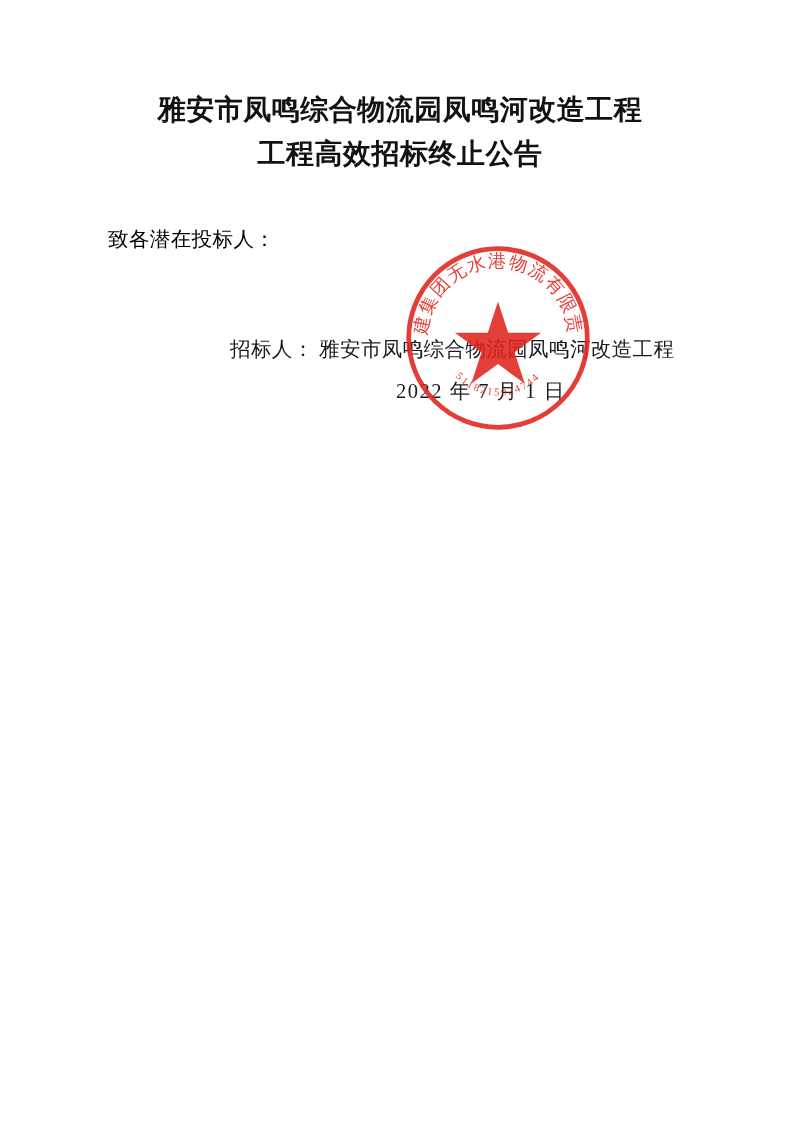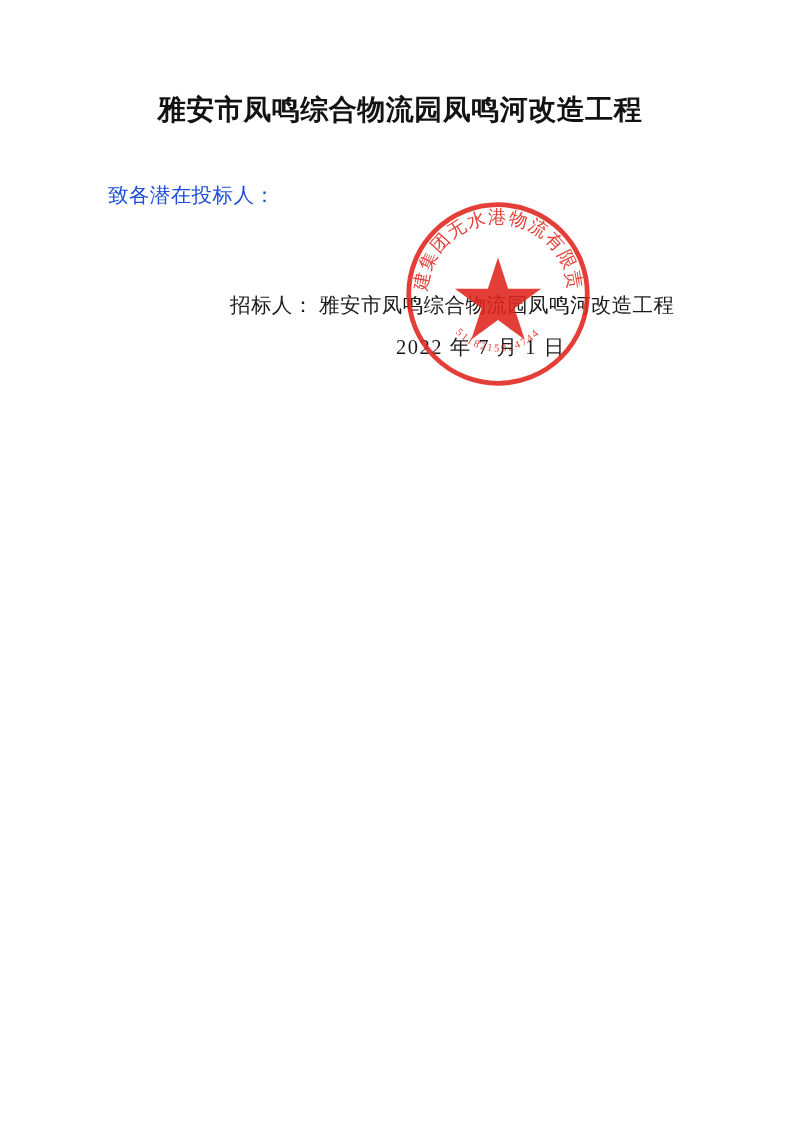--- a/index.html
+++ b/index.html
@@ -38,21 +38,21 @@
   .doc-title .line {
     display: block;
     white-space: nowrap;
   }
 
   .body-block {
     margin-top: 42px;
     font-size: 20.5px;
     line-height: 42px;
     letter-spacing: 0.4px;
-    color: #1d4ed8;
+    color: #000000;
   }
   .salutation {
     margin: 0;
     text-align: justify;
   }
   .paragraph {
     margin: 0;
     text-indent: 2em;
     text-align: justify;
     text-justify: inter-ideograph;
@@ -97,20 +97,21 @@
     fill: #e0241c;
   }
 </style>
 </head>
 <body>
 
 <div class="page">
 
   <h1 class="doc-title">
     <span class="line">雅安市凤鸣综合物流园凤鸣河改造工程</span>
+    <span class="line">工程高效招标终止公告</span>
   </h1>
 
   <div class="body-block">
     <p class="salutation">致各潜在投标人：</p>
   </div>
 
   <div class="signature-block">
     <p class="sig-line">招标人： 雅安市凤鸣综合物流园凤鸣河改造工程</p>
     <p class="sig-date">2022 年 7 月 1 日</p>
 

